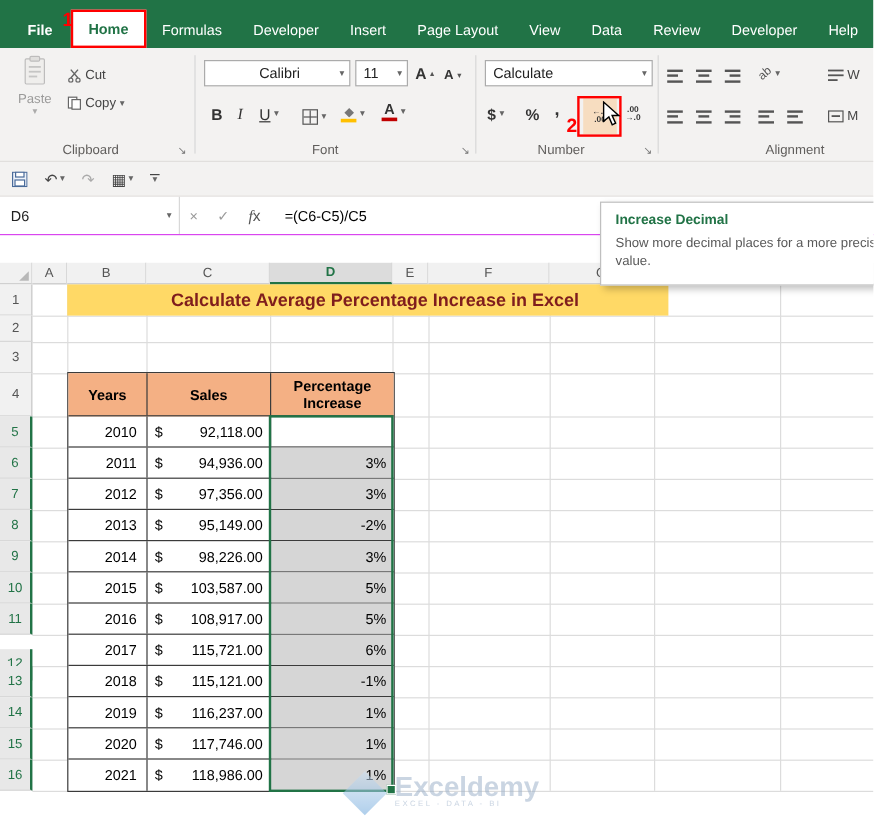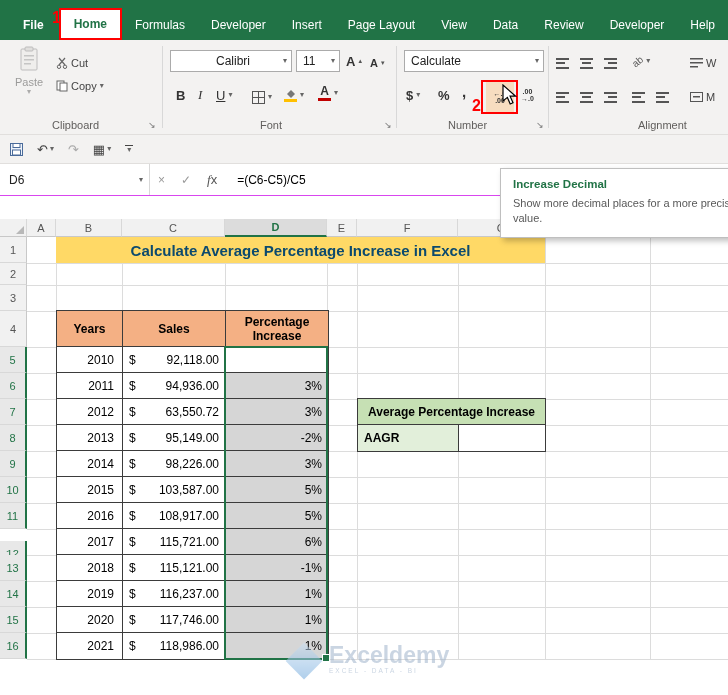--- a/index.html
+++ b/index.html
@@ -67,21 +67,21 @@
   .rowhdr{position:absolute;left:0;width:27px;background:#f1f1f1;border-right:1px solid #c8c8c8;
           border-bottom:1px solid #d8d8d8;box-sizing:border-box;font-size:11px;color:#555;
           display:flex;align-items:center;justify-content:center;z-index:2;}
   .rowhdr.sel{color:#217346;background:#e8e8e8;border-right:2px solid #217346;}
   .gl{position:absolute;background:#dcdcdc;z-index:0;}
   .gl.v{top:237px;height:422px;width:1px;}
   .gl.h{left:27px;width:701px;height:1px;}
 
   
   .banner{position:absolute;left:56px;top:237px;width:489px;height:26px;background:#ffd966;
-          color:#0c4a6e;font-weight:bold;font-size:15px;display:flex;align-items:center;justify-content:center;z-index:2;}
+          color:#7f1d1d;font-weight:bold;font-size:15px;display:flex;align-items:center;justify-content:center;z-index:2;padding-left:12px;}
   .tframe{position:absolute;left:56px;top:310px;width:273px;height:350px;border:1px solid #3b3b3b;
           box-sizing:border-box;background:#fff;z-index:2;display:flex;flex-direction:column;}
   .trow{display:flex;height:26px;border-bottom:1px solid #3b3b3b;box-sizing:border-box;flex:none;}
   .trow.last{border-bottom:none;}
   .thead{height:36px;background:#f4b084;font-weight:bold;}
   .cell{box-sizing:border-box;font-size:12px;display:flex;align-items:center;}
   .cY{width:66px;border-right:1px solid #3b3b3b;justify-content:flex-end;padding-right:8px;}
   .cS{width:103px;border-right:1px solid #3b3b3b;justify-content:space-between;padding:0 6px;}
   .cP{width:102px;justify-content:flex-end;padding-right:6px;}
   .thead .cell{justify-content:center;padding:0;text-align:center;line-height:14px;}
@@ -405,21 +405,21 @@
       <div class="cell cS">
           <span>$</span>
           <span>94,936.00</span>
         </div>
       <div class="cell cP shaded">3%</div>
     </div>
     <div class="trow">
       <div class="cell cY">2012</div>
       <div class="cell cS">
           <span>$</span>
-          <span>63,550.72</span>
+          <span>97,356.00</span>
         </div>
       <div class="cell cP shaded">3%</div>
     </div>
     <div class="trow">
       <div class="cell cY">2013</div>
       <div class="cell cS">
           <span>$</span>
           <span>95,149.00</span>
         </div>
       <div class="cell cP shaded">-2%</div>
@@ -487,27 +487,20 @@
           <span>118,986.00</span>
         </div>
       <div class="cell cP shaded">1%</div>
     </div>
   </div>
 
   <div class="selbox">
     <div class="handle" style="pointer-events:auto;"></div>
   </div>
 
-  <div class="stable">
-    <div class="shead">Average Percentage Increase</div>
-    <div class="srow">
-      <div class="slabel">AAGR</div>
-      <div class="sval"></div>
-    </div>
-  </div>
 
   <div class="wm">
     <div class="wm-d"></div>
     <div>
       <div class="wm-name">Exceldemy</div>
       <div class="wm-sub">EXCEL - DATA - BI</div>
     </div>
   </div>
 
   <div class="tooltip">

